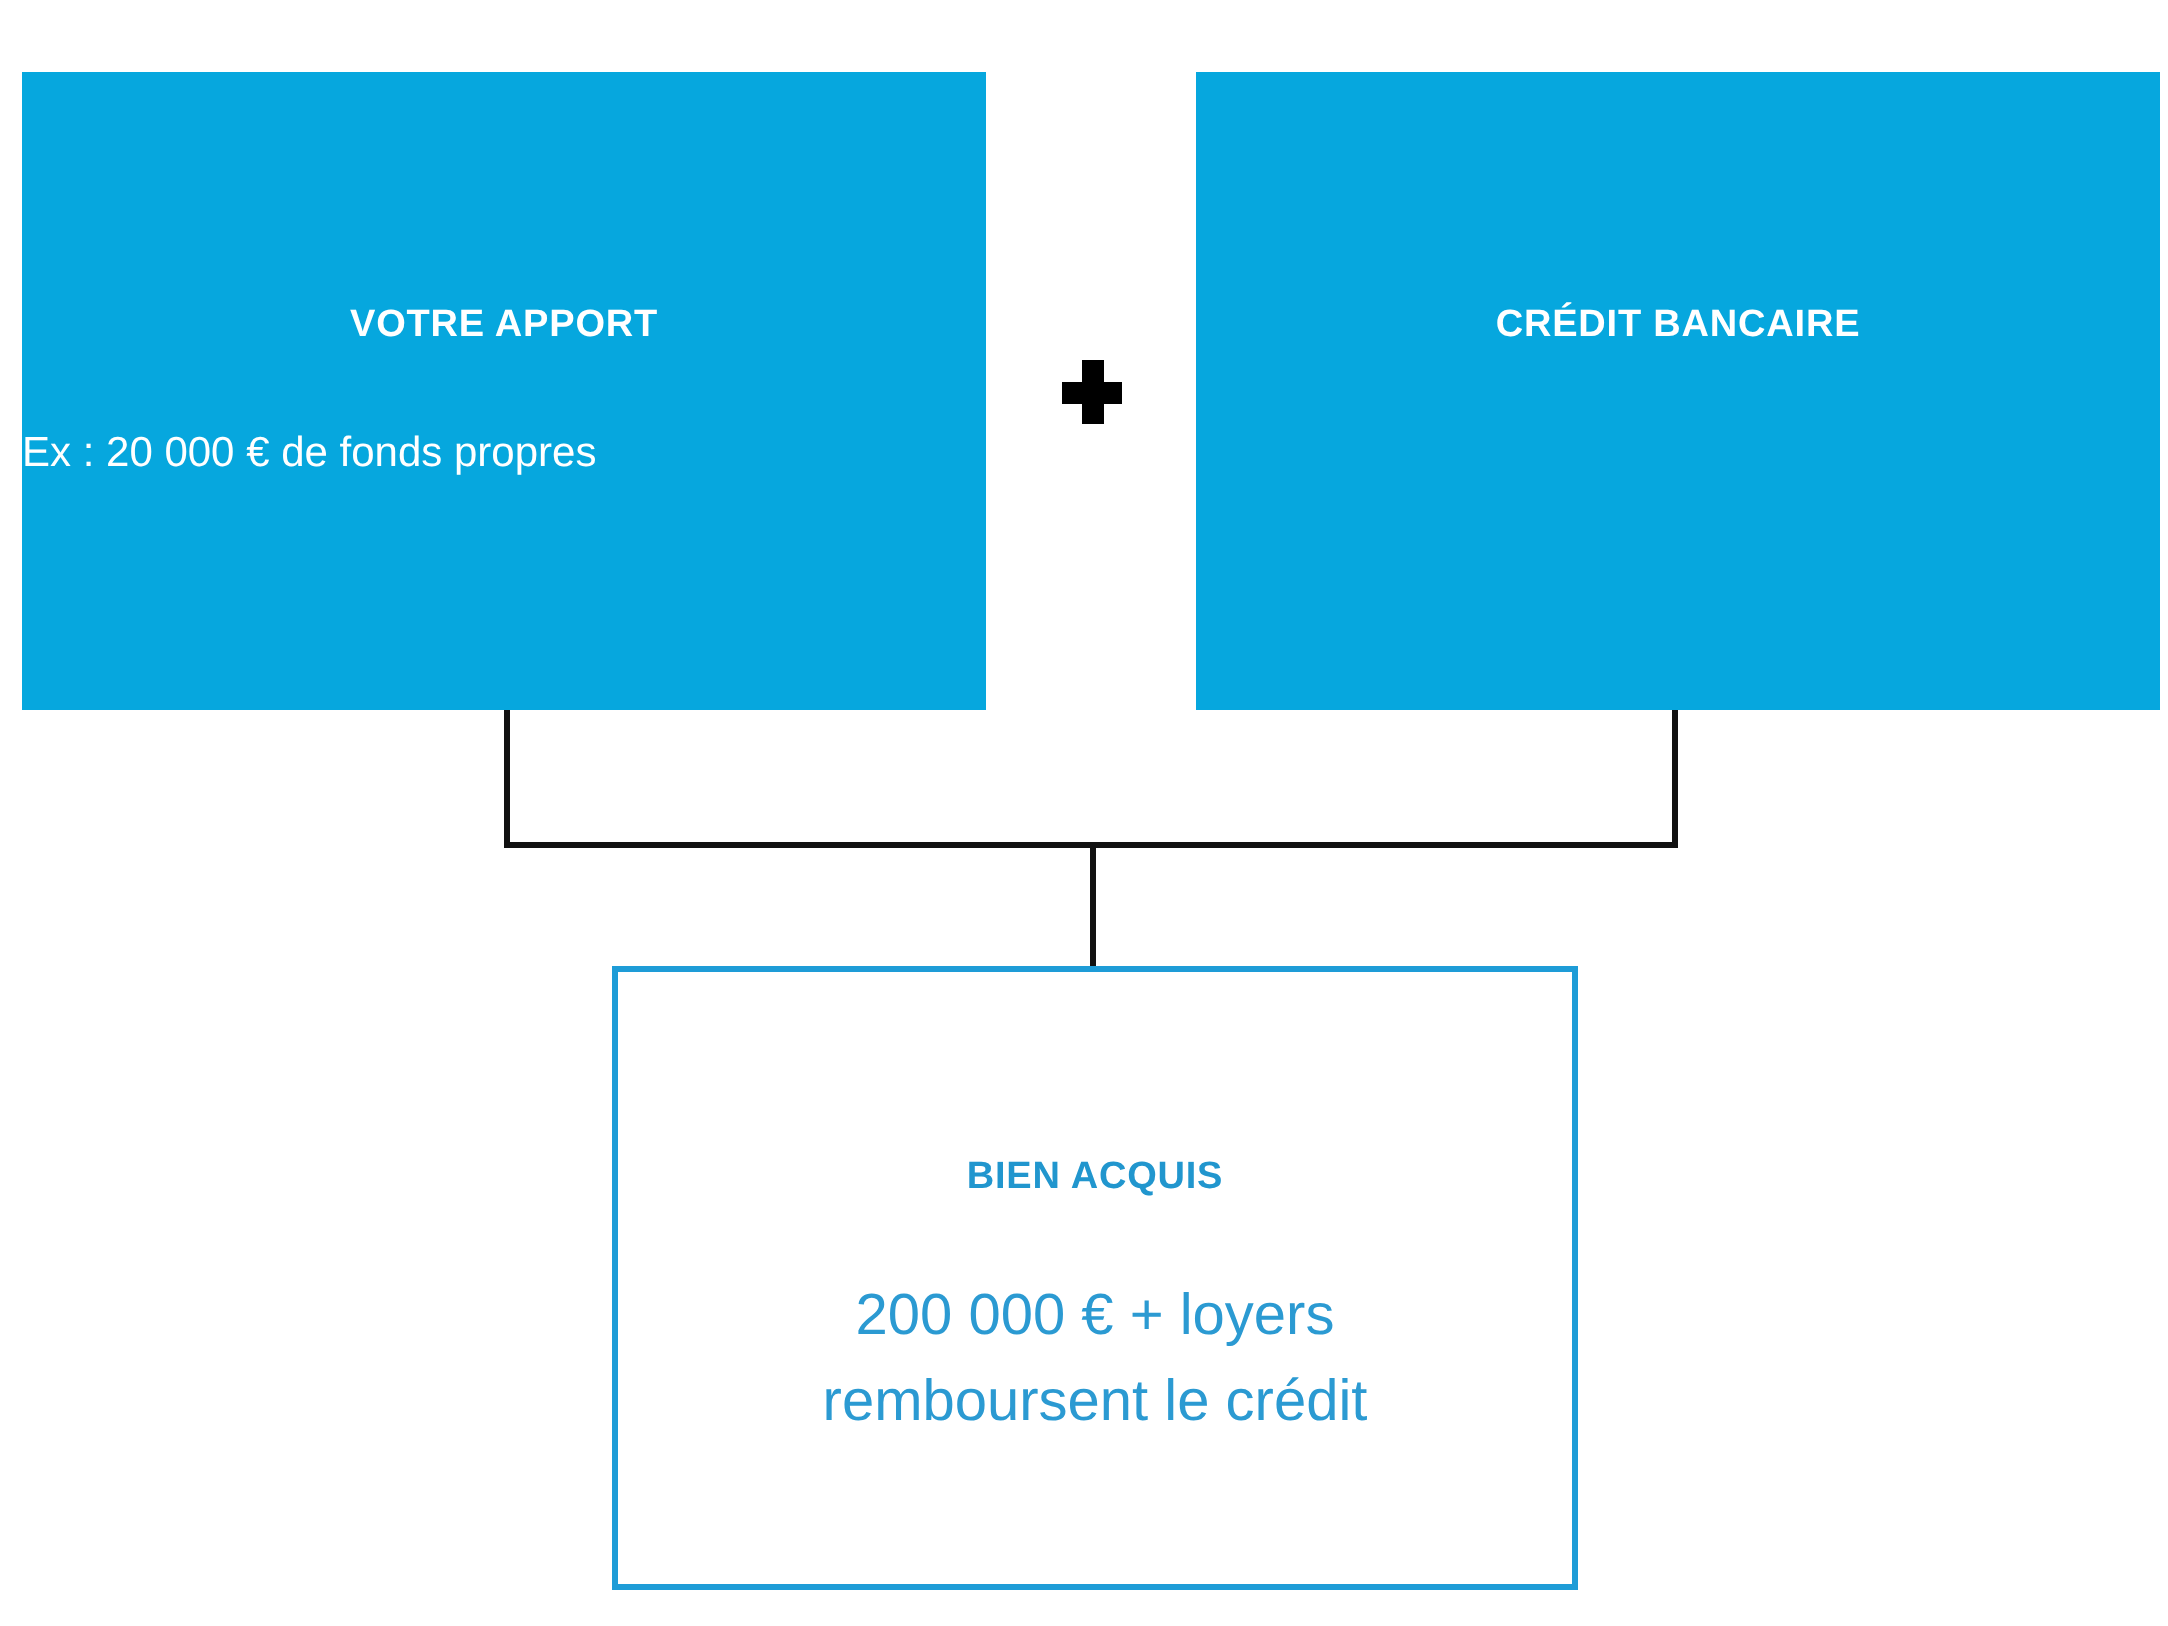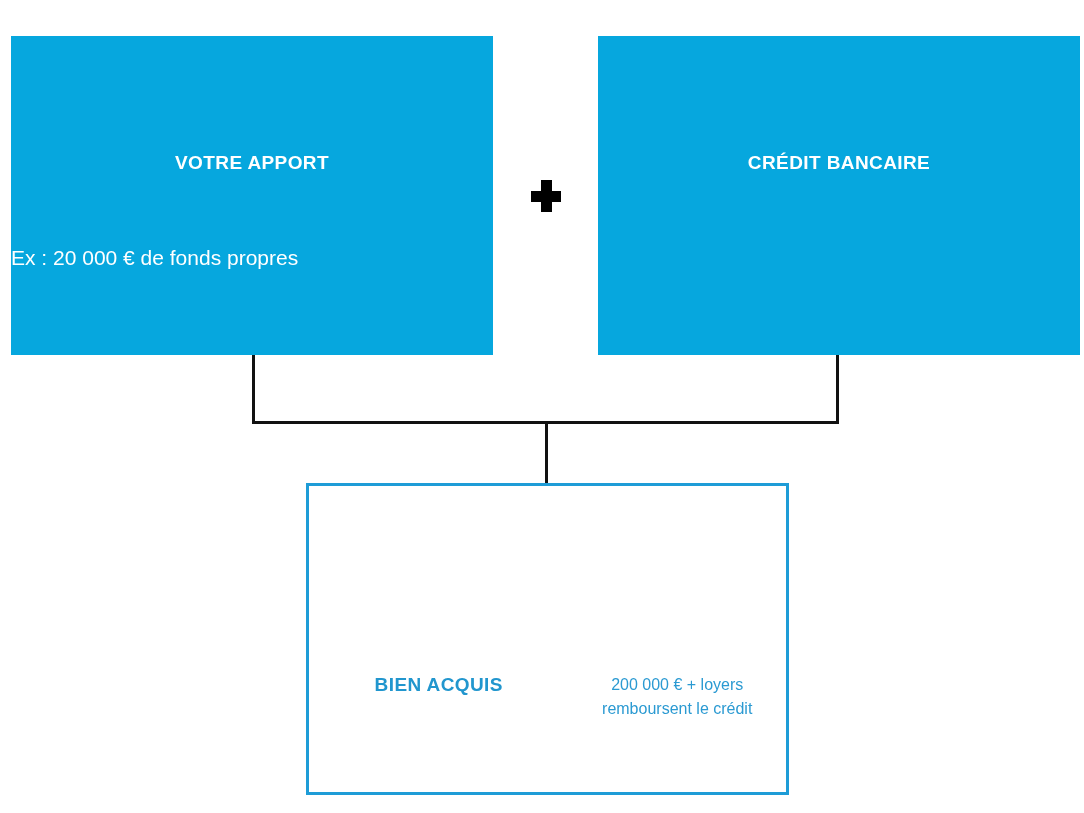--- a/index.html
+++ b/index.html
@@ -44,21 +44,20 @@
     line-height: 1.35;
     width: 100%;
   }
 
   #box-apport {
     left: 11px;
     top: 36px;
     width: 482px;
     height: 319px;
     padding-top: 116px;
-    gap: 31px;
   }
   #box-apport .box-body { margin-top: 38px; }
 
   #box-credit {
     left: 598px;
     top: 36px;
     width: 482px;
     height: 319px;
     padding-top: 116px;
   }
@@ -103,41 +102,42 @@
   #box-bien {
     position: absolute;
     left: 306px;
     top: 483px;
     width: 483px;
     height: 312px;
     box-sizing: border-box;
     background: #ffffff;
     border: 3px solid #1e9cd7;
     display: flex;
+    flex-direction: column;
     align-items: center;
     justify-content: flex-start;
     padding-top: 92px;
   }
   #box-bien .box-title {
     color: #2196ce;
     font-weight: bold;
     font-size: 19px;
     letter-spacing: 0.4px;
     text-align: center;
     line-height: 1.2;
     width: 100%;
   }
   #box-bien .box-body {
     color: #2b9ad2;
     font-weight: normal;
-    font-size: 16px;
+    font-size: 29px;
     text-align: center;
     line-height: 1.5;
     width: 400px;
-    margin-top: 24px;
+    margin-top: 36px;
   }
 </style>
 </head>
 <body>
 
 <div id="canvas">
 
   <div class="src-box" id="box-apport">
     <div class="box-title">VOTRE APPORT</div>
     <div class="box-body">Ex : 20 000 € de fonds propres</div>

